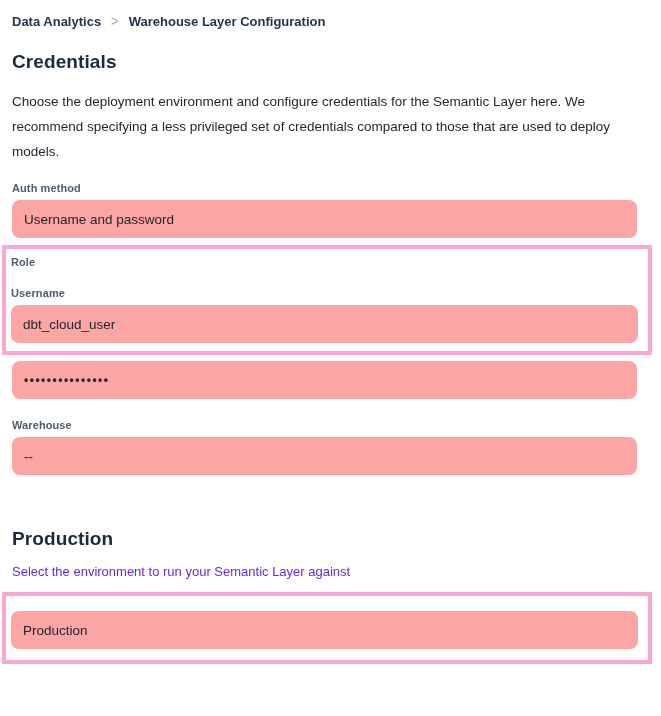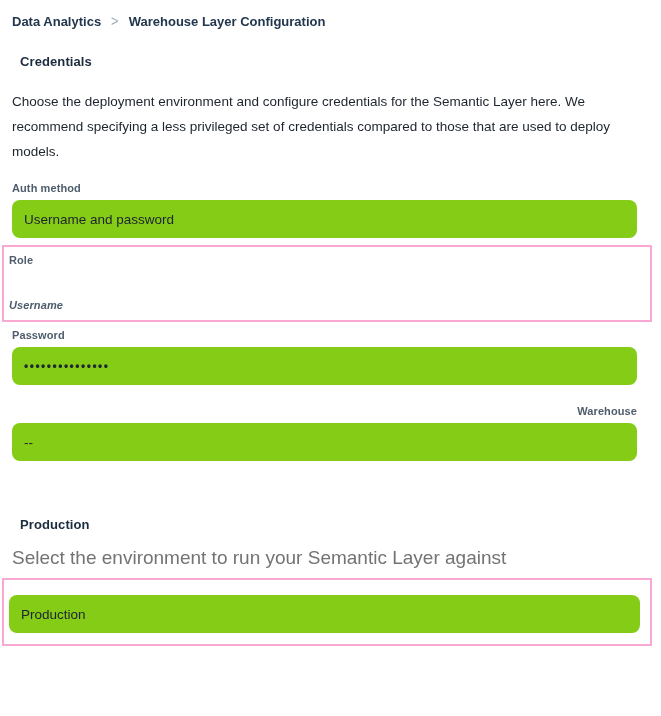--- a/index.html
+++ b/index.html
@@ -29,91 +29,91 @@
   }
   .breadcrumb .chev {
     color: #9aa5b1;
     font-weight: 400;
     font-size: 13px;
     transform: scaleY(1.1);
   }
   .breadcrumb .crumb { cursor: pointer; }
   
   h1, h2 {
-    font-size: 13px;
+    font-size: 19px;
     line-height: 20px;
     font-weight: 700;
     color: #1b2b3e;
-    margin: 8px;
+    margin: 0;
     letter-spacing: 0.1px;
   }
   h1 { margin-top: 23px; }
   h2 { margin-top: 54px; }
   
   .desc {
     margin: 17px 0 0;
     font-size: 13.5px;
     line-height: 25px;
     color: #1d242e;
     max-width: 600px;
   }
   .env-desc {
     margin: 14px 0 12px;
-    font-size: 19px;
+    font-size: 13px;
     line-height: 17px;
-    color: #737373;
+    color: #6d28d9;
   }
   
   .group { margin-top: 17px; }
   .group + .group { margin-top: 19px; }
   .group label {
     display: block;
     font-size: 11px;
     line-height: 14px;
     font-weight: 700;
     color: #4e5c6c;
     letter-spacing: 0.1px;
   }
   .field {
     margin-top: 5px;
     height: 38px;
-    background: #84cc16;
+    background: #fca5a5;
     border-radius: 8px;
     display: flex;
     align-items: center;
     padding: 0 12px;
     font-size: 13.5px;
     color: #20262e;
     cursor: pointer;
   }
   .field.password {
     font-size: 12px;
     letter-spacing: 1.5px;
     font-weight: 700;
     color: #1e2733;
   }
   
   .hl-box {
-    border: 2px solid #f9a8d4;
+    border: 4px solid #f9a8d4;
     margin-left: -10px;
     margin-right: -15px;
   }
   .hl-box-credentials {
     margin-top: 7px;
     padding: 6px 10px 8px 5px;
   }
   .hl-box-credentials .group { margin-top: 0; }
-  .hl-box-credentials .group + .group { margin-top: 31px; font-style: italic; }
+  .hl-box-credentials .group + .group { margin-top: 17px; }
   .hl-box-environment {
     margin-top: 1px;
     padding: 10px 10px 11px 5px;
     text-align: right;
   }
   .pw-group { margin-top: 6px; }
-  .wh-group { margin-top: 19px; text-align: right; }
+  .wh-group { margin-top: 19px; }
 </style>
 </head>
 <body>
 
 <div class="page">
 
   <nav class="breadcrumb">
     <span class="crumb">Data Analytics</span>
     <span class="chev">&gt;</span>
     <span class="crumb">Warehouse Layer Configuration</span>
@@ -127,25 +127,25 @@
     <label>Auth method</label>
     <div class="field">Username and password</div>
   </div>
 
   <div class="hl-box hl-box-credentials">
     <div class="group">
       <label>Role</label>
     </div>
     <div class="group">
       <label>Username</label>
+      <div class="field">dbt_cloud_user</div>
     </div>
   </div>
 
   <div class="group pw-group">
-    <label>Password</label>
     <div class="field password">•••••••••••••••</div>
   </div>
 
   <div class="group wh-group">
     <label>Warehouse</label>
     <div class="field">--</div>
   </div>
 
   <h2>Production</h2>
 

